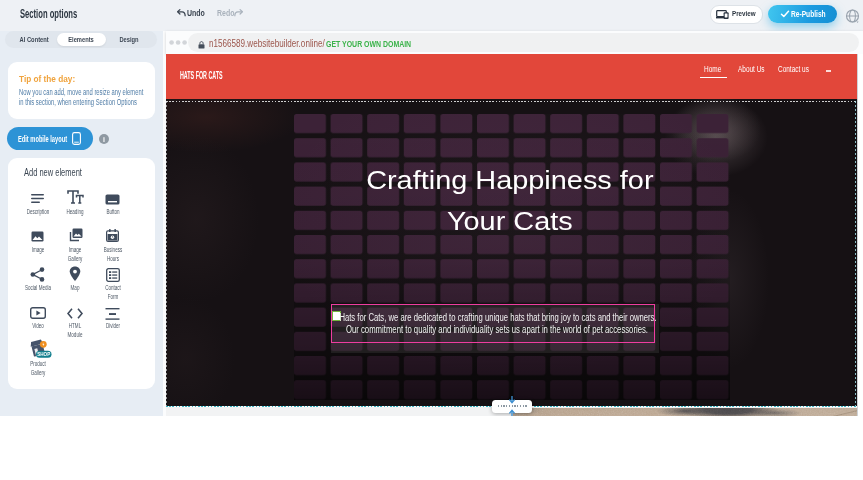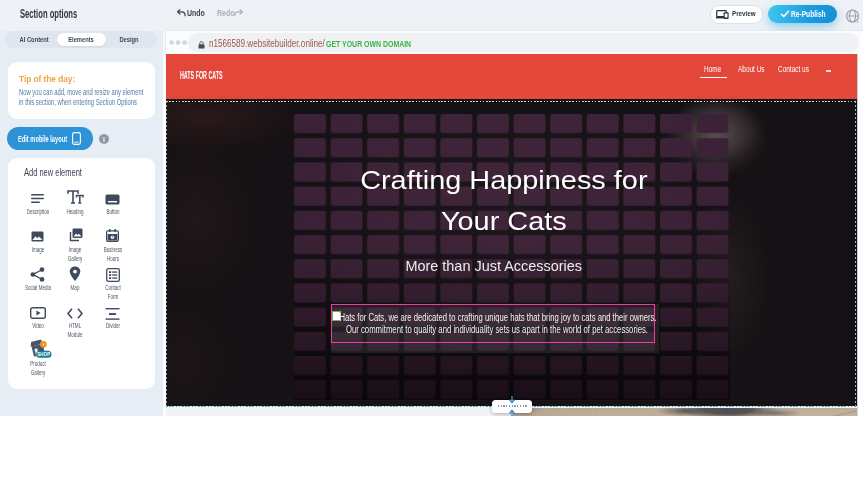--- a/index.html
+++ b/index.html
@@ -225,25 +225,22 @@
       <stop offset="50%" stop-color="#000" stop-opacity="0.07"></stop>
       <stop offset="82%" stop-color="#000" stop-opacity="0.35"></stop>
       <stop offset="100%" stop-color="#000" stop-opacity="0.6"></stop>
     </linearGradient>
     <rect width="436" height="286" fill="url(#tiles)"></rect>
     <rect width="436" height="286" fill="url(#litecenter)"></rect>
     <rect width="436" height="286" fill="url(#botdark)"></rect>
   </svg>
 </div>
 
-<div class="abs" style="left:176px;top:160px;width:656px;text-align:center">
+<div class="abs" style="left:182px;top:160px;width:656px;text-align:center">
   <span style="display:inline-block;transform:scaleX(1.09);transform-origin:50% 50%;font-size:26.5px;color:#fff;line-height:40.5px;font-weight:400">Crafting Happiness for<br>Your Cats</span>
-</div>
-<div class="abs" style="left:166px;top:256.5px;width:656px;text-align:center">
-  <span style="display:inline-block;transform:scaleX(0.963);transform-origin:50% 50%;font-size:15px;color:#eee">More than Just Accessories</span>
 </div>
 
 <div class="abs" style="left:331px;top:303.5px;width:328px;height:49px;background:rgba(255,255,255,.08)"></div>
 <div class="abs" style="left:331px;top:303.5px;width:324px;height:39.5px;border:1.2px solid #ee3da0;box-sizing:border-box"></div>
 <div class="abs" style="left:331.5px;top:310.5px;width:9.5px;height:10px;background:#fff;border:1.6px solid #74b33e;box-sizing:border-box"></div>
 <div class="abs" style="left:497.5px;top:313.1px;white-space:nowrap;font-size:10px;color:#f2f2f2;line-height:10px;transform:translateX(-50%) scaleX(0.768)">Hats for Cats, we are dedicated to crafting unique hats that bring joy to cats and their owners.</div>
 <div class="abs" style="left:497px;top:324.8px;white-space:nowrap;font-size:10px;color:#f2f2f2;line-height:10px;transform:translateX(-50%) scaleX(0.773)">Our commitment to quality and individuality sets us apart in the world of pet accessories.</div>
 
 <div class="abs" style="left:166px;top:100.8px;width:691px;height:1.1px;background:repeating-linear-gradient(90deg,rgba(255,255,255,.8) 0 1.6px,rgba(30,25,28,.3) 1.6px 3.2px)"></div>
 <div class="abs" style="left:166.3px;top:100.5px;width:1.2px;height:306px;background:repeating-linear-gradient(180deg,rgba(235,240,242,.6) 0 2px,rgba(20,20,20,.2) 2px 4px)"></div>

